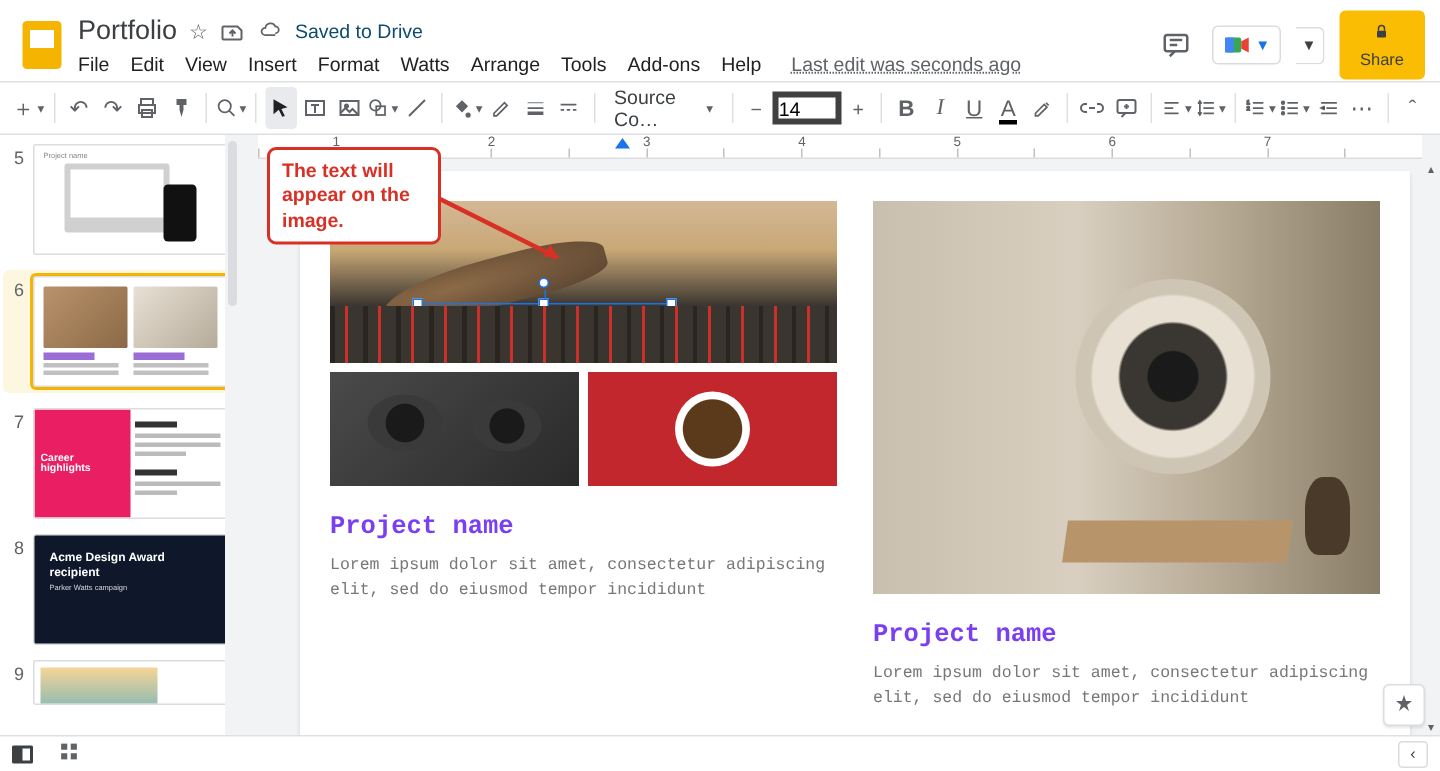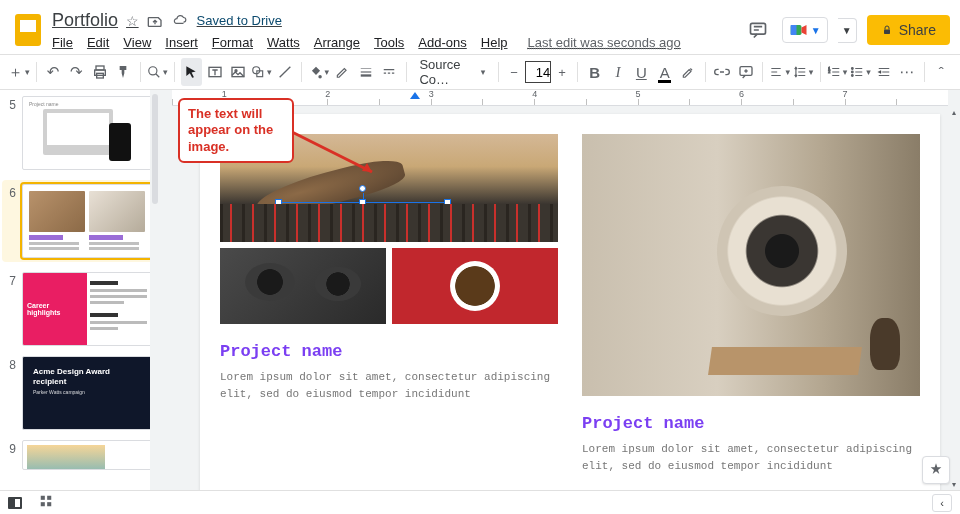--- a/index.html
+++ b/index.html
@@ -3,49 +3,49 @@
 <meta charset="utf-8">
 <style>
   * { box-sizing: border-box; margin: 0; padding: 0; }
   body { font-family: Arial, "Helvetica Neue", sans-serif; font-size: 13px; color: #3c4043; background: #fff; width: 960px; height: 514px; overflow: hidden; position: relative; }
   
   
   .header { display: flex; align-items: center; padding: 6px 10px 0 10px; height: 54px; }
   .logo { width: 36px; height: 36px; display:flex; align-items:center; justify-content:center; margin-right:6px; }
   .logo-box { width:26px; height:32px; background:#f4b400; border-radius:3px; position:relative; }
   .logo-box::after{content:""; position:absolute; left:5px; top:6px; width:16px; height:12px; background:#fff;}
-  .title-block { flex:1;text-decoration:underline; }
+  .title-block { flex:1; }
   .title-row { display:flex; align-items:center; gap:8px; }
   .doc-title { font-size:18px; color:#3c4043; font-weight:400; }
   .title-icon { color:#5f6368; font-size:14px; }
   .saved { color:#0c4a6e; font-size:13px; }
   .menu-row { display:flex; gap:14px; font-size:13px; color:#202124; margin-top:4px; }
   .menu-row span { cursor:default; }
   .last-edit { color:#5f6368; text-decoration: underline dotted; margin-left:6px; }
   .header-right { display:flex; align-items:center; gap:10px; }
   .icon-btn { width:28px; height:28px; display:flex; align-items:center; justify-content:center; color:#5f6368; border-radius:4px; }
   .meet-icon { display:flex; align-items:center; gap:0; border:1px solid #dadce0; border-radius:4px; padding:2px 6px;}
   .meet-icon svg{width:20px;height:20px}
   .meet-caret{color:#1a73e8; font-size:10px; margin-left:2px}
   .slideshow-btn { display:flex; align-items:center; gap:6px; border:1px solid #dadce0; border-radius:4px; padding:6px 10px; font-size:14px; color:#3c4043;}
   .caret-btn { border:1px solid #dadce0; border-left:none; border-radius:0 4px 4px 0; padding:6px 4px; display:flex; align-items:center;}
-  .share-btn { background:#fbbc04; color:#3c4043; font-weight:500; font-size:14px; padding:7px 14px; border-radius:4px; display:flex; align-items:center; gap:6px;}
+  .share-btn { background:#fbbc04; color:#3c4043; font-weight:500; font-size:11px; padding:7px 14px; border-radius:4px; display:flex; align-items:center; gap:6px;flex-direction:column;}
   .lock{width:12px;height:14px}
 
   
   .toolbar { display:flex; align-items:center; height:36px; border-top:1px solid #e0e0e0; border-bottom:1px solid #e0e0e0; padding:0 8px; gap:2px;}
   .tbtn { width:28px; height:28px; display:flex; align-items:center; justify-content:center; color:#5f6368; border-radius:3px; font-size:15px;}
   .tbtn.caret::after{content:"▾"; font-size:9px; margin-left:2px; color:#5f6368}
   .tsep { width:1px; height:20px; background:#e0e0e0; margin:0 4px;}
   .tbtn.active{ background:#e8eaed;}
   .font-sel { display:flex; align-items:center; gap:4px; border:1px solid transparent; padding:2px 6px; font-size:13px; color:#3c4043; min-width:80px;}
   .font-sel::after{content:"▾"; font-size:9px; margin-left:auto; color:#5f6368}
   .size-box { display:flex; align-items:center; gap:2px;}
   .size-box .sbtn{width:18px;height:22px;display:flex;align-items:center;justify-content:center;color:#5f6368;}
-  .size-box input{width:26px;height:22px;border:1px solid #404040;text-align:right;font-size:13px;}
+  .size-box input{width:46px;height:22px;border:4px solid #404040;text-align:left;font-size:13px;}
   .bold{font-weight:700}
   .ital{font-style:italic;font-family:Georgia,serif}
   .under{text-decoration:underline}
   .text-color{position:relative}
   .text-color::after{content:"";position:absolute;left:4px;right:4px;bottom:3px;height:3px;background:#000}
   .dots{letter-spacing:1px}
 
   
   .main { display:flex; height:calc(514px - 54px - 36px - 24px); }
   

